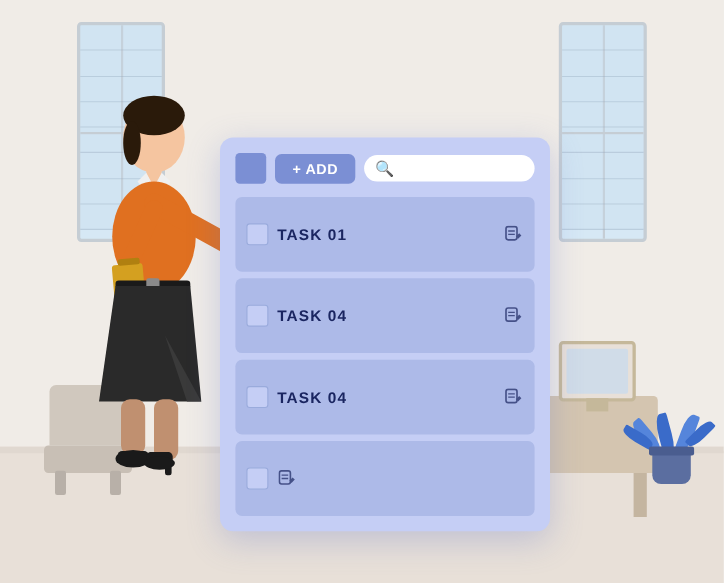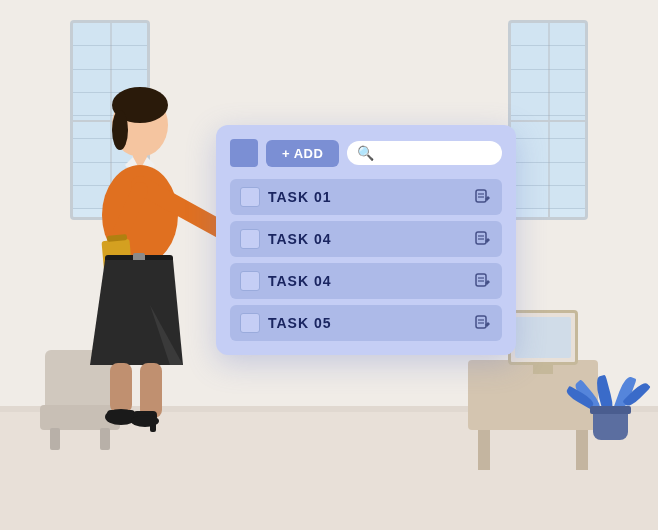--- a/index.html
+++ b/index.html
@@ -273,21 +273,21 @@
       width: 10px; height: 30px;
       bottom: 10px; left: 33px;
       transform: rotate(45deg);
       transform-origin: bottom center;
     }
 
     
     .task-panel {
       position: absolute;
       top: 125px;
-      left: 216px;
+      left: 200px;
       width: 300px;
       background: #c5cef5;
       border-radius: 12px;
       padding: 14px;
       box-shadow: 0 8px 30px rgba(100,120,200,0.3);
     }
 
     
     .panel-header {
       display: flex;
@@ -340,21 +340,21 @@
       flex-direction: column;
       gap: 6px;
     }
 
     .task-row {
       display: flex;
       align-items: center;
       gap: 8px;
       background: #adbae8;
       border-radius: 6px;
-      padding: 8px 10px;
+      padding: 24px 10px;
     }
 
     .task-checkbox {
       width: 20px;
       height: 20px;
       background: #c5cef5;
       border-radius: 3px;
       flex-shrink: 0;
       border: 1.5px solid #9aabdc;
     }
@@ -556,21 +556,20 @@
             <rect x="1" y="1" width="10" height="12" rx="2" stroke="#1a2560" stroke-width="1.5" fill="none"></rect>
             <line x1="3" y1="5" x2="9" y2="5" stroke="#1a2560" stroke-width="1.2"></line>
             <line x1="3" y1="8" x2="9" y2="8" stroke="#1a2560" stroke-width="1.2"></line>
             <path d="M10 10 L13 7 L15 9 L12 12 Z" fill="#1a2560"></path>
           </svg>
         </span>
       </div>
 
       <div class="task-row">
         <div class="task-checkbox"></div>
-        <span class="task-label">TASK 05</span>
         <span class="task-edit-icon">
           <svg width="16" height="16" viewBox="0 0 16 16" fill="none" xmlns="http://www.w3.org/2000/svg">
             <rect x="1" y="1" width="10" height="12" rx="2" stroke="#1a2560" stroke-width="1.5" fill="none"></rect>
             <line x1="3" y1="5" x2="9" y2="5" stroke="#1a2560" stroke-width="1.2"></line>
             <line x1="3" y1="8" x2="9" y2="8" stroke="#1a2560" stroke-width="1.2"></line>
             <path d="M10 10 L13 7 L15 9 L12 12 Z" fill="#1a2560"></path>
           </svg>
         </span>
       </div>
 

